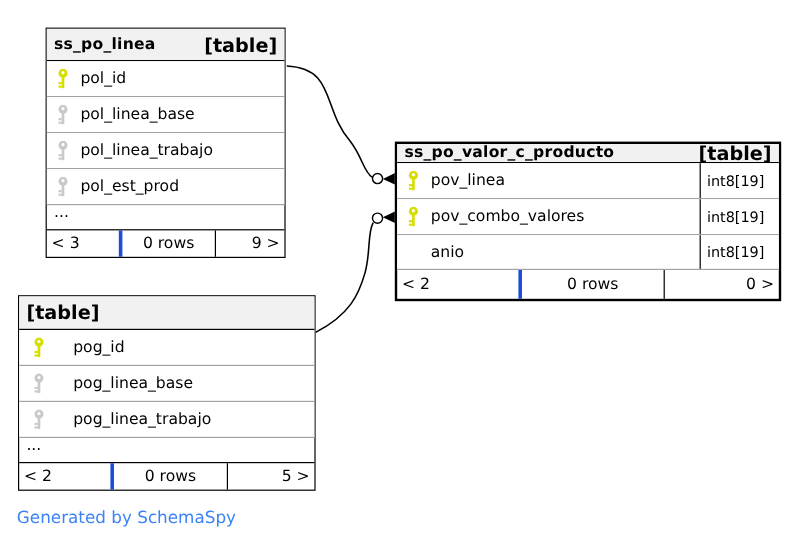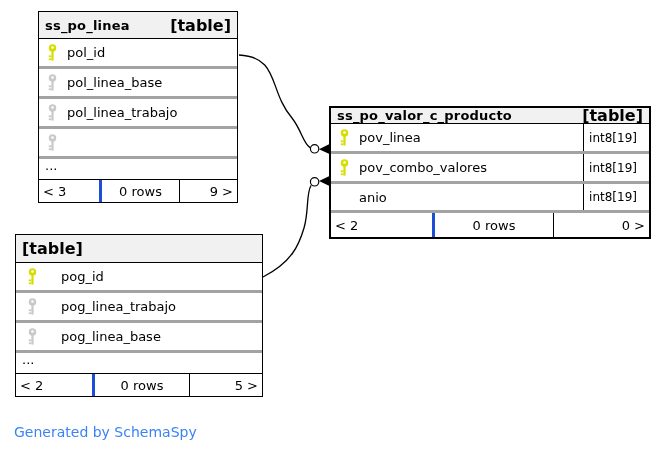--- a/index.html
+++ b/index.html
@@ -12,37 +12,38 @@
     overflow:hidden;
   }
   .canvas { position:absolute; left:0; top:0; width:669px; height:453px; }
 
   
   .etable {
     position:absolute;
     background:#ffffff;
     border:1px solid #000000;
     font-size:13px;
+    margin-top:12px;
   }
   .etable.focus { border-width:2px; }
 
   .thead {
     display:flex; align-items:center; justify-content:space-between;
     background:#f1f1f1;
     height:27px;
     padding:0 6px;
     border-bottom:1px solid #000000;
   }
   .tname { font-weight:bold; font-size:13px; letter-spacing:0.2px; }
   .ttag  { font-size:16px; font-weight:bold; }
 
   .crow {
     display:flex; align-items:center;
     height:30px;
-    border-bottom:3px solid #a3a3a3;
+    border-bottom:1px solid #a3a3a3;
     background:#ffffff;
   }
   .icon-cell {
     width:20px; padding-left:8px;
     display:flex; align-items:center; flex-shrink:0;
   }
   .key-svg { display:block; }
   .key-primary { fill:#d6de00; }
   .key-indexed { fill:#c9c9c9; }
   .col-name { padding-left:8px; white-space:nowrap; }
@@ -167,20 +168,21 @@
     <div class="crow">
       <span class="icon-cell">
         <svg class="key-svg key-indexed" width="11" height="17" viewBox="0 0 12 18">
             <circle cx="6" cy="4.2" r="4.1"></circle>
             <circle cx="6" cy="3.6" r="1.4" fill="#ffffff"></circle>
             <rect x="4.8" y="7.4" width="2.4" height="10.4"></rect>
             <rect x="1.9" y="12.2" width="3" height="1.9"></rect>
             <rect x="1.9" y="15.4" width="3" height="1.9"></rect>
           </svg>
       </span>
+      <span class="col-name">pol_est_prod</span>
     </div>
     <div class="erow">...</div>
     <div class="tfoot">
       <span class="fcell left">&lt; 3</span>
       <span class="fcell mid">0 rows</span>
       <span class="fcell right">9 &gt;</span>
     </div>
   </div>
 
   <div class="etable focus" id="t2">
@@ -245,33 +247,33 @@
     <div class="crow">
       <span class="icon-cell">
         <svg class="key-svg key-indexed" width="11" height="17" viewBox="0 0 12 18">
             <circle cx="6" cy="4.2" r="4.1"></circle>
             <circle cx="6" cy="3.6" r="1.4" fill="#ffffff"></circle>
             <rect x="4.8" y="7.4" width="2.4" height="10.4"></rect>
             <rect x="1.9" y="12.2" width="3" height="1.9"></rect>
             <rect x="1.9" y="15.4" width="3" height="1.9"></rect>
           </svg>
       </span>
+      <span class="col-name">pog_linea_base</span>
+    </div>
+    <div class="crow">
+      <span class="icon-cell">
+        <svg class="key-svg key-indexed" width="11" height="17" viewBox="0 0 12 18">
+            <circle cx="6" cy="4.2" r="4.1"></circle>
+            <circle cx="6" cy="3.6" r="1.4" fill="#ffffff"></circle>
+            <rect x="4.8" y="7.4" width="2.4" height="10.4"></rect>
+            <rect x="1.9" y="12.2" width="3" height="1.9"></rect>
+            <rect x="1.9" y="15.4" width="3" height="1.9"></rect>
+          </svg>
+      </span>
       <span class="col-name">pog_linea_trabajo</span>
-    </div>
-    <div class="crow">
-      <span class="icon-cell">
-        <svg class="key-svg key-indexed" width="11" height="17" viewBox="0 0 12 18">
-            <circle cx="6" cy="4.2" r="4.1"></circle>
-            <circle cx="6" cy="3.6" r="1.4" fill="#ffffff"></circle>
-            <rect x="4.8" y="7.4" width="2.4" height="10.4"></rect>
-            <rect x="1.9" y="12.2" width="3" height="1.9"></rect>
-            <rect x="1.9" y="15.4" width="3" height="1.9"></rect>
-          </svg>
-      </span>
-      <span class="col-name">pog_linea_base</span>
     </div>
     <div class="erow">...</div>
     <div class="tfoot">
       <span class="fcell left">&lt; 2</span>
       <span class="fcell mid">0 rows</span>
       <span class="fcell right">5 &gt;</span>
     </div>
   </div>
 
   <div class="note">Generated by SchemaSpy</div>

